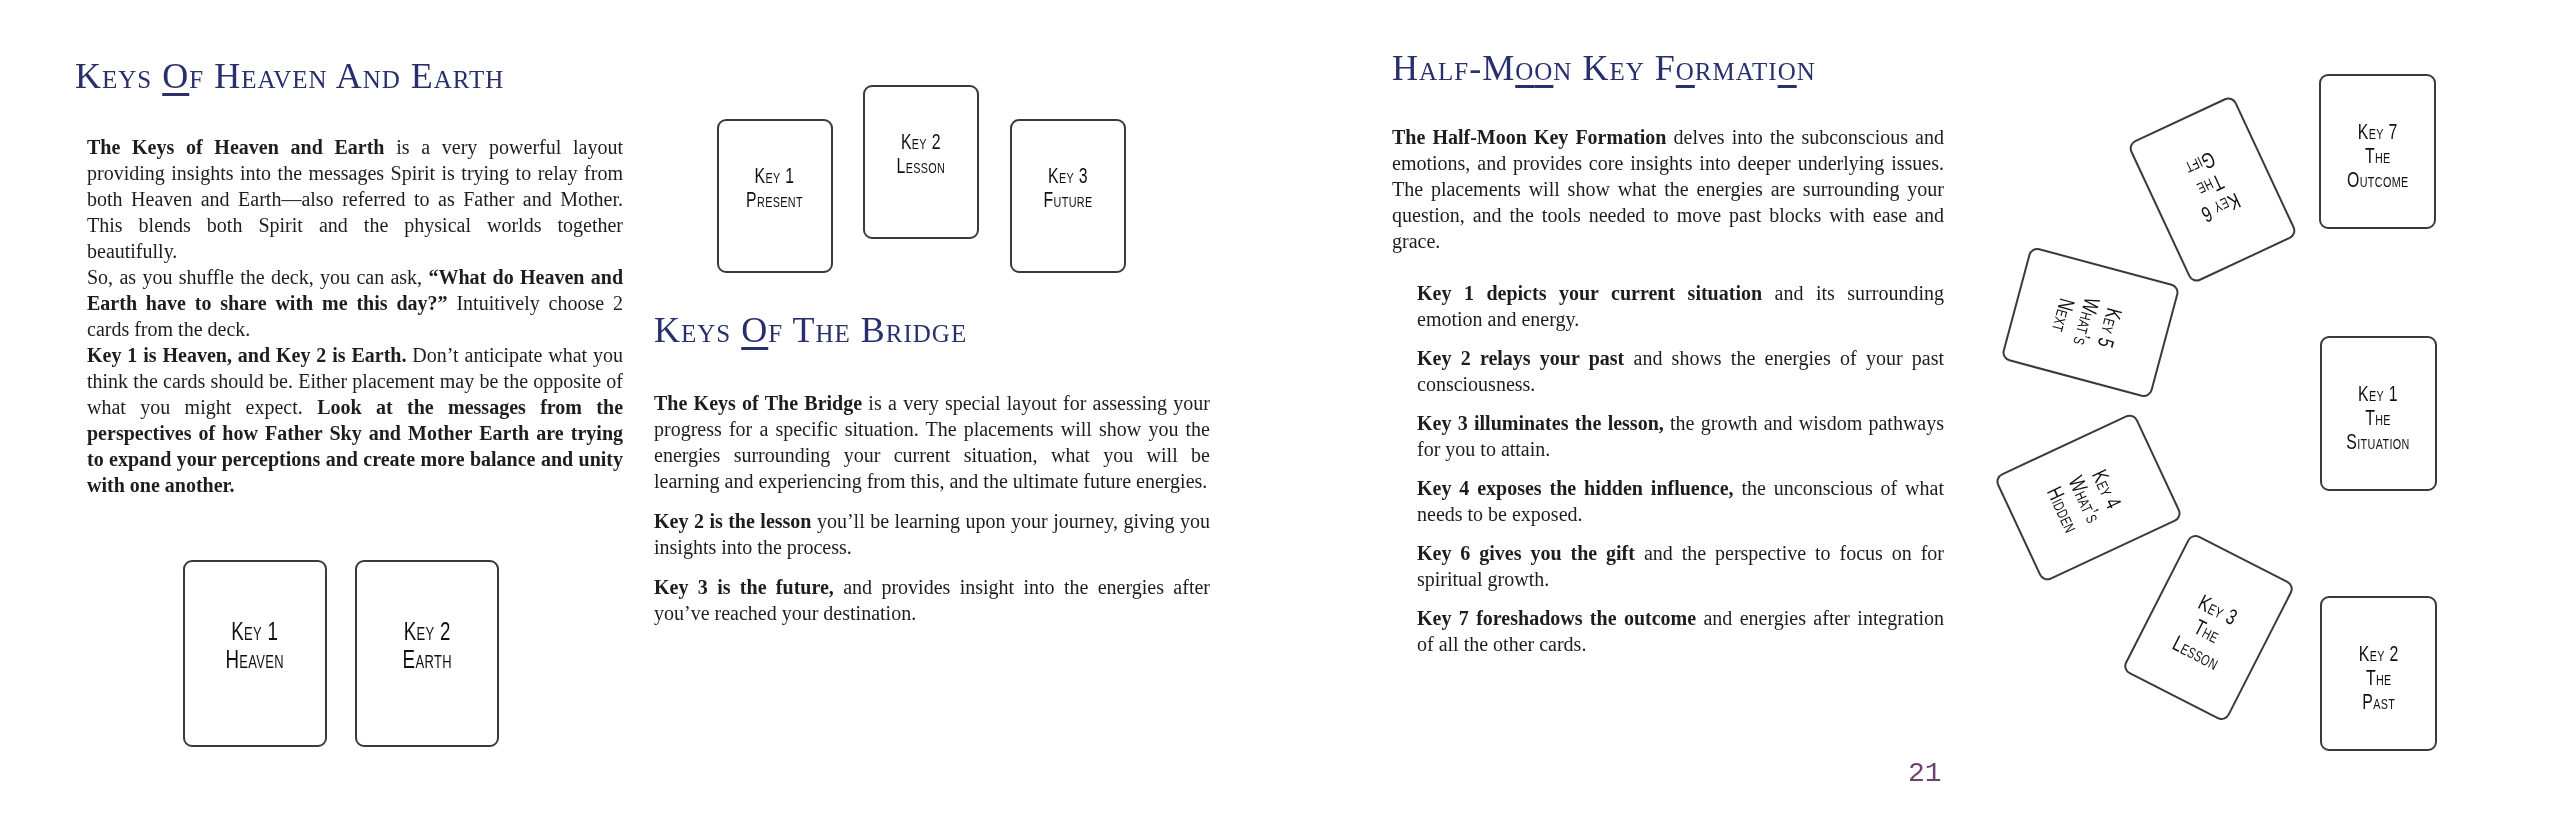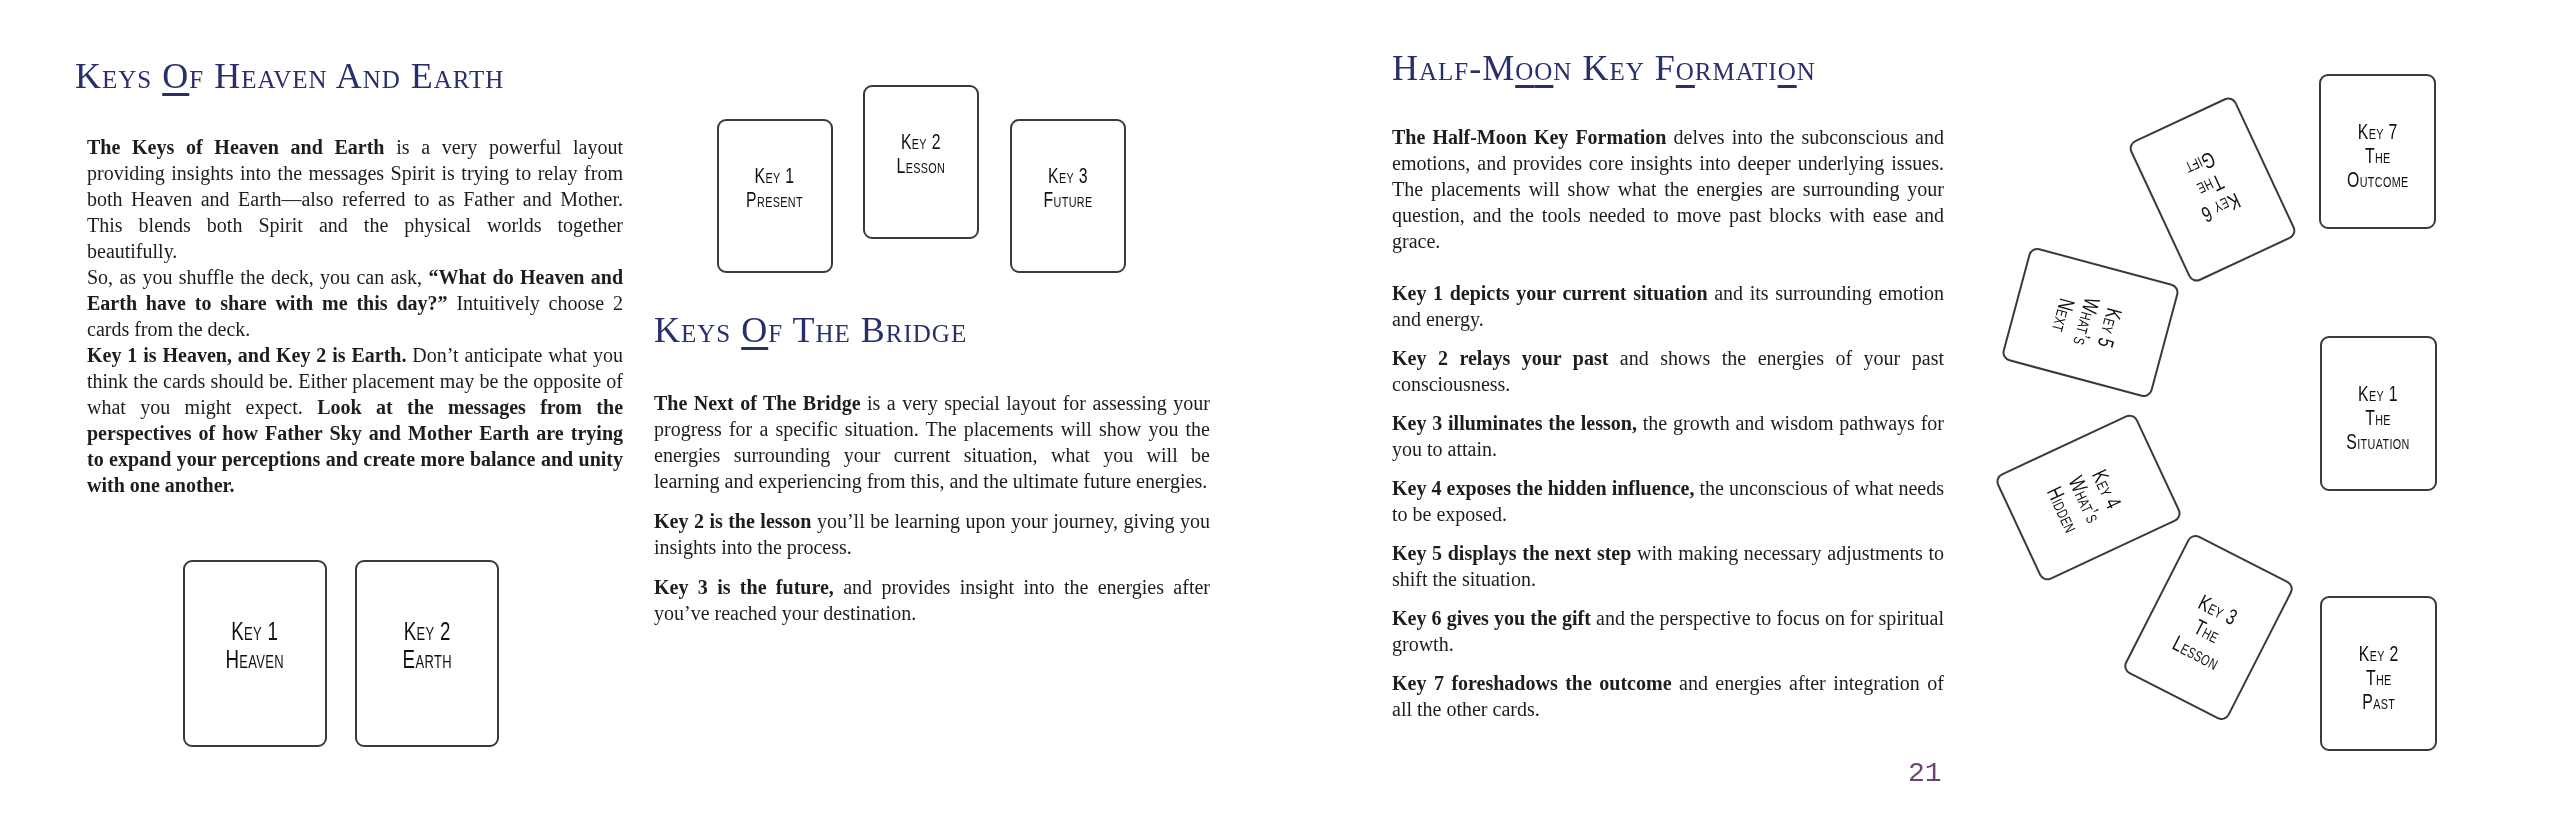--- a/index.html
+++ b/index.html
@@ -30,21 +30,21 @@
   }
   .body .b{font-weight:700;}
   .gapped p{margin:0 0 14px 0;}
   #col-left{position:absolute;left:75px;top:58px;width:548px;}
   #col-left .body{margin-top:38px;margin-left:12px;}
   #col-mid{position:absolute;left:654px;top:312px;width:556px;}
   #col-mid .title{}
   #col-mid .body{margin-top:40px;}
   #col-right{position:absolute;left:1392px;top:50px;width:552px;}
   #col-right .intro{margin-top:36px;}
-  #col-right .keys{margin-top:26px;}
+  #col-right .keys{margin-top:26px;margin-left:25px;}
   #col-right .keys p{margin:0 0 13px 0;}
   
   .card{
     position:absolute;
     background:#fff;
     border:2px solid var(--card-border,#3a3a3a);
     border-radius:9px;
     box-sizing:border-box;
     display:flex;align-items:center;justify-content:center;
   }
@@ -116,37 +116,36 @@
   <div class="card card-md" style="left:1010px;top:119px;">
     <div class="label">
         <div>Key 3</div>
         <div>Future</div>
       </div>
   </div>
 
   <section id="col-mid">
     <h1 class="title oline">Keys <span class="ou">O</span>f The Bridge</h1>
     <div class="body gapped">
-        <p><span class="b">The Next of The Bridge</span><span> is a very special layout for assessing your progress for a specific situation. The placements will show you the energies surrounding your current situation, what you will be learning and experiencing from this, and the ultimate future energies.</span></p>
+        <p><span class="b">The Keys of The Bridge</span><span> is a very special layout for assessing your progress for a specific situation. The placements will show you the energies surrounding your current situation, what you will be learning and experiencing from this, and the ultimate future energies.</span></p>
         <p><span class="b">Key 2 is the lesson</span><span> you’ll be learning upon your journey, giving you insights into the process.</span></p>
         <p><span class="b">Key 3 is the future,</span><span> and provides insight into the energies after you’ve reached your destination.</span></p>
       </div>
   </section>
 
   <section id="col-right">
     <h1 class="title oline">Half-M<span class="ou">o</span><span class="ou">o</span>n Key F<span class="ou">o</span>rmati<span class="ou">o</span>n</h1>
     <div class="body intro">
         <p><span class="b">The Half-Moon Key Formation</span><span> delves into the subconscious and emotions, and provides core insights into deeper underlying issues. The placements will show what the energies are surrounding your question, and the tools needed to move past blocks with ease and grace.</span></p>
       </div>
     <div class="body keys">
         <p><span class="b">Key 1 depicts your current situation</span><span> and its surrounding emotion and energy.</span></p>
         <p><span class="b">Key 2 relays your past</span><span> and shows the energies of your past consciousness.</span></p>
         <p><span class="b">Key 3 illuminates the lesson,</span><span> the growth and wisdom pathways for you to attain.</span></p>
         <p><span class="b">Key 4 exposes the hidden influence,</span><span> the unconscious of what needs to be exposed.</span></p>
-        <p><span class="b">Key 5 displays the next step</span><span> with making necessary adjustments to shift the situation.</span></p>
         <p><span class="b">Key 6 gives you the gift</span><span> and the perspective to focus on for spiritual growth.</span></p>
         <p><span class="b">Key 7 foreshadows the outcome</span><span> and energies after integration of all the other cards.</span></p>
       </div>
   </section>
 
   <div class="card card-fan rot155" style="left:2154px;top:112px;">
     <div class="label">
         <div>Key 6</div>
         <div>The</div>
         <div>Gift</div>

